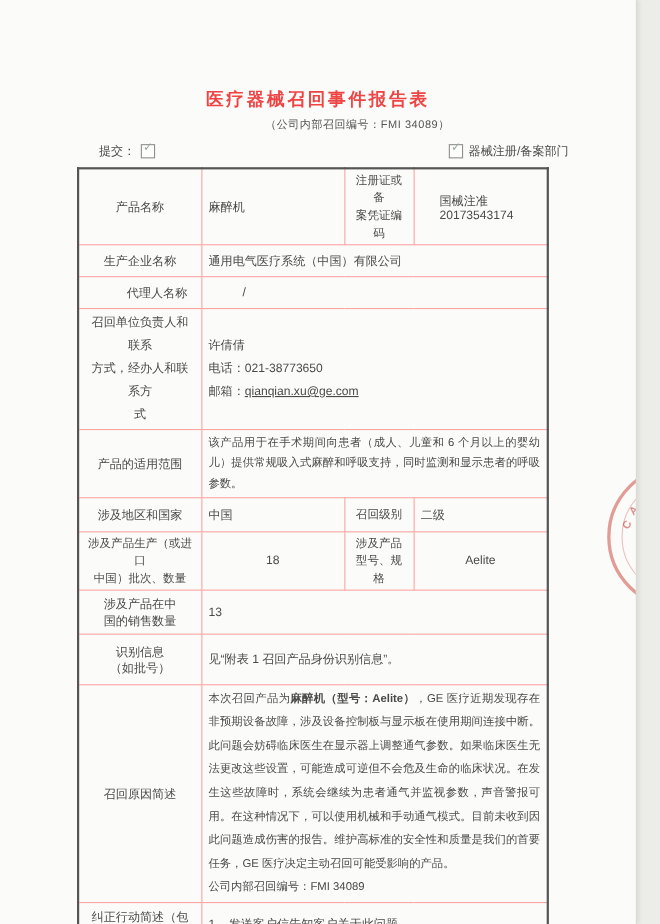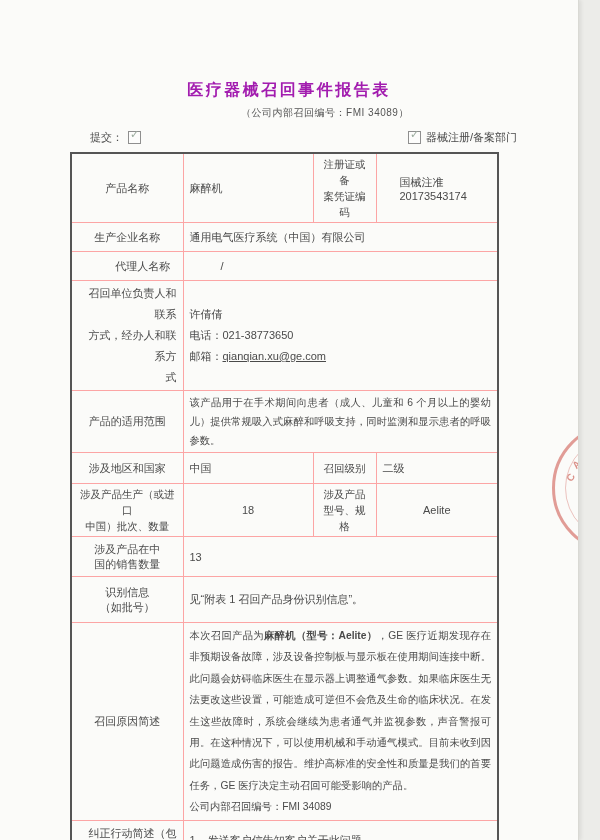--- a/index.html
+++ b/index.html
@@ -12,21 +12,21 @@
   .paper{
     position:absolute;left:0;top:0;width:578px;height:840px;
     background:#fbfbf9;
     border-right:1px solid #d9d9d4;
     box-shadow:2px 0 4px rgba(0,0,0,.08);
     overflow:hidden;
   }
   .title{
     position:absolute;left:0;top:80px;width:578px;
     text-align:center;font-size:16px;font-weight:bold;
-    letter-spacing:2.5px;color:#a21caf;
+    letter-spacing:2.5px;color:#ef4444;
   }
   .subtitle{
     position:absolute;left:15px;top:106px;width:578px;
     text-align:center;font-size:10px;color:#555;letter-spacing:.5px;margin-left:21px;
   }
   .submit-row{
     position:absolute;left:70px;top:128px;width:427px;height:18px;
     display:flex;align-items:center;font-size:11px;color:#4a4a4a;margin-left:20px;
   }
   .submit-row .grp{display:flex;align-items:center;gap:5px;}
@@ -45,21 +45,21 @@
   }
   table.form{border:2px solid #555;}
   table.form td{
     border:1px solid #fca5a5;
     padding:2px 6px;vertical-align:middle;
     overflow:hidden;
     margin-top:13px;
   }
   td.lbl{text-align:center;}
   td.pre{white-space:pre-wrap;}
-  td.tl{text-align:right;padding-left:7px;font-family:Liberation Serif, serif;}
+  td.tl{text-align:center;padding-left:7px;font-family:Liberation Serif, serif;}
   td.val{text-align:left;padding-left:10px;}
   tr.r1 td{height:36px;}
   tr.r2 td{height:24px;}
   tr.r3 td{height:24px;padding-left:37px;}
   tr.r4 td{height:61px;}
   tr.r5 td{height:36px;}
   tr.r6 td{height:26px;}
   tr.r7 td{height:41px;text-align:center;}
   tr.r8 td{height:35px;}
   tr.r9 td{height:41px;}

